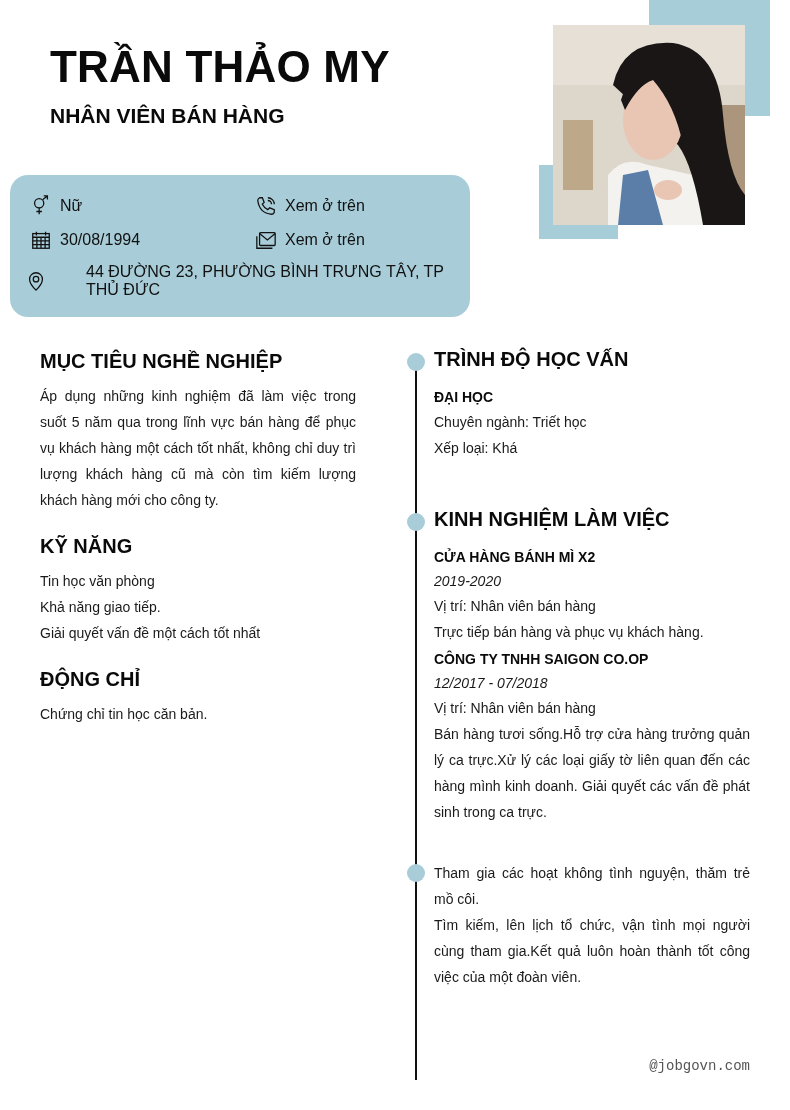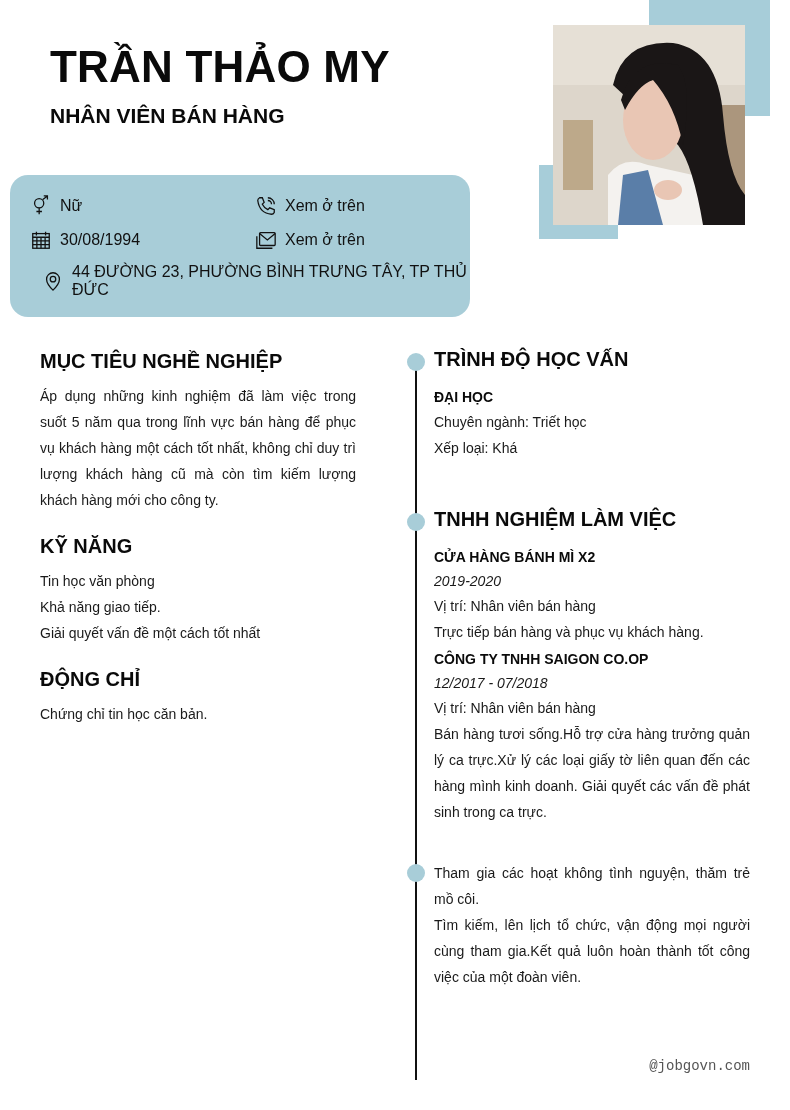--- a/index.html
+++ b/index.html
@@ -87,21 +87,21 @@
   <div class="contact-item" style="left:245px; top:54px;">
     <span class="ic">
       <svg viewBox="0 0 24 24" fill="none" stroke="#111" stroke-width="1.4">
           <rect x="5" y="4" width="17" height="14" rx="1"></rect>
           <path d="M5 5l8.5 7L22 5"></path>
           <path d="M2 8v13h17"></path>
         </svg>
     </span>
     <span>Xem ở trên</span>
   </div>
-  <div class="contact-item" style="left:32px; top:88px;">
+  <div class="contact-item" style="left:15px; top:88px;gap:31px;">
     <span class="ic">
       <svg viewBox="0 0 24 24" fill="none" stroke="#111" stroke-width="1.4">
           <path d="M12 22s7-7 7-12a7 7 0 0 0-14 0c0 5 7 12 7 12z"></path>
           <circle cx="12" cy="10" r="3"></circle>
         </svg>
     </span>
     <span>44 ĐƯỜNG 23, PHƯỜNG BÌNH TRƯNG TÂY, TP THỦ ĐỨC</span>
   </div>
 </div>
 
@@ -128,33 +128,33 @@
 <div class="dot" style="top:864px;"></div>
 
 <div class="right-col" style="top:348px;">
   <div class="sec-title" style="margin-bottom:14px;">TRÌNH ĐỘ HỌC VẤN</div>
   <div class="item-title">ĐẠI HỌC</div>
   <div class="line">Chuyên ngành: Triết học</div>
   <div class="line">Xếp loại: Khá</div>
 </div>
 
 <div class="right-col" style="top:508px;">
-  <div class="sec-title" style="margin-bottom:14px;">TNHH NGHIỆM LÀM VIỆC</div>
+  <div class="sec-title" style="margin-bottom:14px;">KINH NGHIỆM LÀM VIỆC</div>
   <div>
     <div class="item-title">CỬA HÀNG BÁNH MÌ X2</div>
     <div class="item-date">2019-2020</div>
     <div class="line">Vị trí: Nhân viên bán hàng</div>
     <div class="line">Trực tiếp bán hàng và phục vụ khách hàng.</div>
   </div>
   <div style="margin-top:2px;">
     <div class="item-title">CÔNG TY TNHH SAIGON CO.OP</div>
     <div class="item-date">12/2017 - 07/2018</div>
     <div class="line">Vị trí: Nhân viên bán hàng</div>
     <div class="para">Bán hàng tươi sống.Hỗ trợ cửa hàng trưởng quản lý ca trực.Xử lý các loại giấy tờ liên quan đến các hàng mình kinh doanh. Giải quyết các vấn đề phát sinh trong ca trực.</div>
   </div>
 </div>
 
 <div class="right-col" style="top:860px;">
   <div class="para">Tham gia các hoạt không tình nguyện, thăm trẻ mồ côi.</div>
-  <div class="para">Tìm kiếm, lên lịch tổ chức, vận động mọi người cùng tham gia.Kết quả luôn hoàn thành tốt công việc của một đoàn viên.</div>
+  <div class="para">Tìm kiếm, lên lịch tổ chức, vận tình mọi người cùng tham gia.Kết quả luôn hoàn thành tốt công việc của một đoàn viên.</div>
 </div>
 
 <div class="watermark">@jobgovn.com</div>
 
 </body></html>

